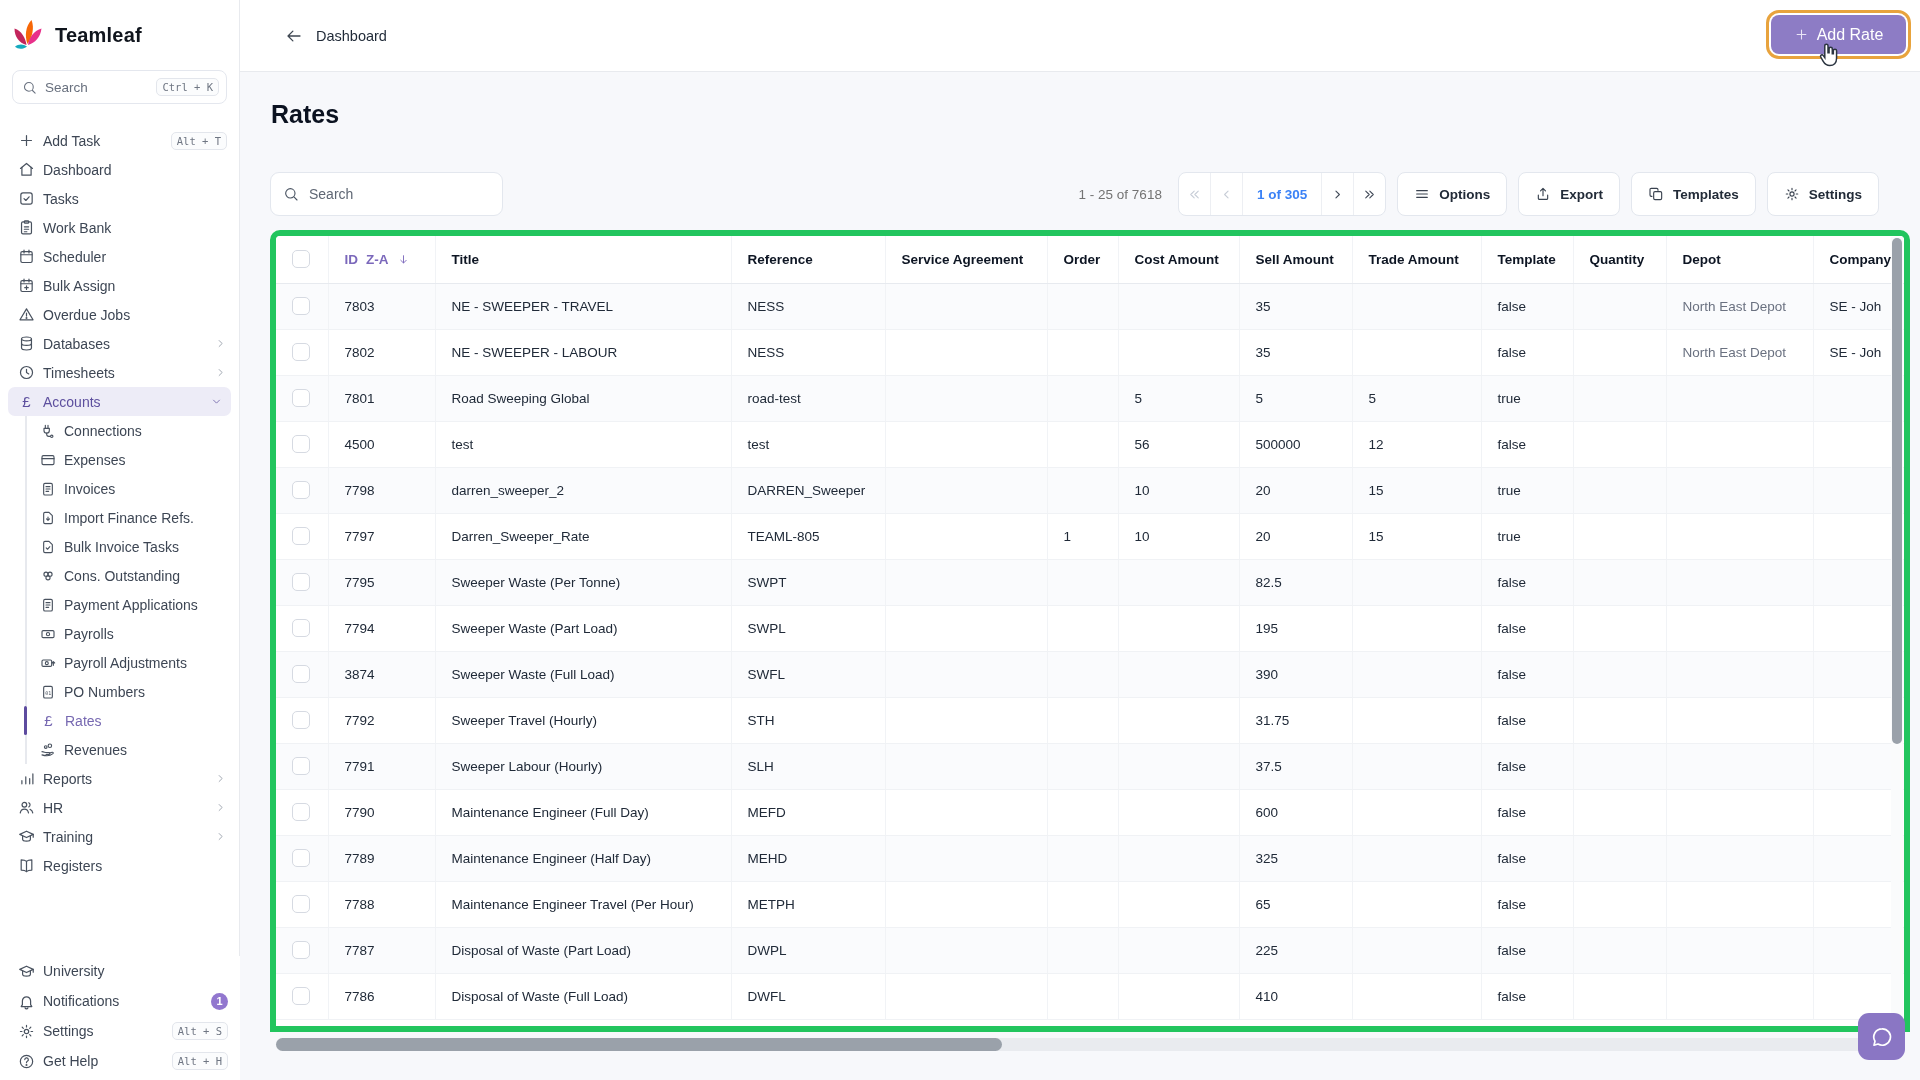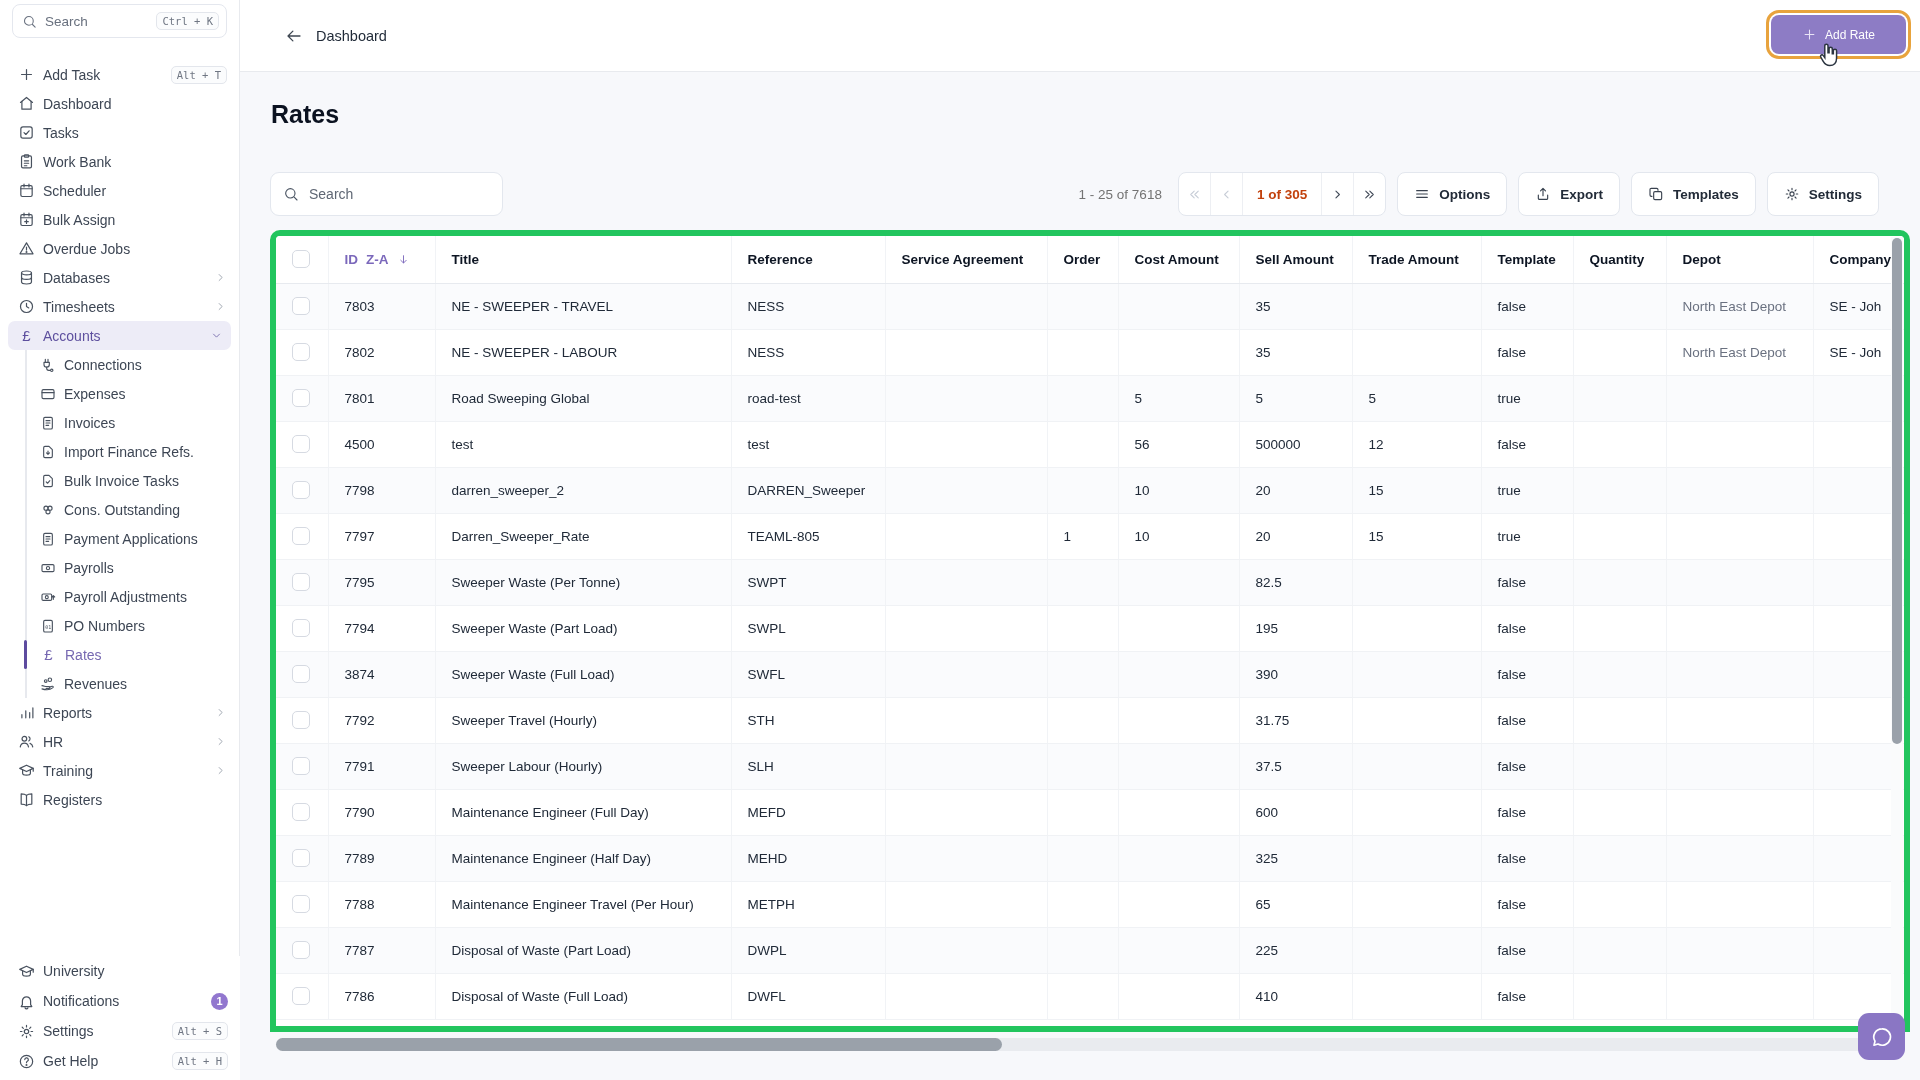--- a/index.html
+++ b/index.html
@@ -44,37 +44,37 @@
   .user-meta { flex:1; min-width:0; }
   .user-name { font-size:14.5px; font-weight:600; color:#1f2937; line-height:18px; }
   .user-email { font-size:11.5px; color:#8a919c; line-height:14px; }
   .kebab { width:18px; height:18px; color:#4b5563; cursor:pointer; }
 
   
   .main { position:absolute; left:240px; top:0; width:1680px; height:1080px; }
   .top-header { position:relative; height:72px; background:#fff; border-bottom:1px solid #e8eaee; display:flex; align-items:center; padding:0 14px 0 45px; z-index:3; }
   .breadcrumb { display:flex; align-items:center; gap:13px; font-size:14.5px; color:#1f2937; cursor:pointer; }
   .breadcrumb .icn { width:18px; height:18px; color:#3f4752; }
-  .add-rate { position:absolute; right:14px; top:15px; height:39px; width:135px; background:var(--accent,#8d7cc5); color:#fff; border:none; border-radius:8px; font-size:12px; font-family:inherit; display:flex; align-items:center; justify-content:center; gap:8px; outline:3px solid var(--ring,#e8a33d); outline-offset:2px; cursor:pointer; }
+  .add-rate { position:absolute; right:14px; top:15px; height:39px; width:135px; background:var(--accent,#8d7cc5); color:#fff; border:none; border-radius:8px; font-size:16px; font-family:inherit; display:flex; align-items:center; justify-content:center; gap:8px; outline:3px solid var(--ring,#e8a33d); outline-offset:2px; cursor:pointer; }
   .add-rate .icn { width:15px; height:15px; color:#e9e4f6; }
   .cursor-hand { position:absolute; left:1575px; top:42px; width:26px; height:30px; z-index:9; }
 
   .content { position:absolute; top:72px; left:0; width:1680px; height:1008px; background:#f7f8fb; }
   .page-title { position:absolute; left:31px; top:28px; margin:0; font-size:25px; font-weight:700; color:#0b1220; }
   .search-box { position:absolute; left:30px; top:100px; width:233px; height:44px; background:#fff; border:1px solid #e3e7ee; border-radius:9px; display:flex; align-items:center; gap:10px; padding:0 12px; color:#586070; }
   .search-box .icn { width:16px; height:16px; color:#4b5563; }
   .search-box .ph { font-size:14px; color:#5f6774; }
   .toolbar-right { position:absolute; right:41px; top:100px; height:44px; display:flex; align-items:center; gap:11px; }
   .count { font-size:13.5px; color:#737373; margin-right:5px; }
   .pager { height:44px; background:#fff; border:1px solid #e3e7ee; border-radius:8px; display:flex; align-items:stretch; overflow:hidden; }
   .pager > span { display:flex; align-items:center; justify-content:center; padding:0 8px; border-right:1px solid #edeff3; color:#3f4856; cursor:pointer; }
   .pager > span:last-child { border-right:none; }
   .pager .icn { width:15px; height:15px; }
   .pager .disabled { color:#c6ccd6; }
-  .pager .pg-label { font-size:13.5px; font-weight:600; padding:0 14px; color:#c2410c; }
+  .pager .pg-label { font-size:13.5px; font-weight:600; padding:0 14px; color:#3b82f6; }
   .tbtn { height:44px; background:#fff; border:1px solid #e3e7ee; border-radius:8px; display:flex; align-items:center; gap:9px; padding:0 16px; font-size:13.5px; font-weight:600; color:#222b38; font-family:inherit; cursor:pointer; }
   .tbtn .icn { width:16px; height:16px; color:#39424f; }
 
   
   .table-wrap { position:absolute; left:30px; top:158px; width:1640px; height:802px; background:#fff; border:6px solid #22c55e; border-radius:10px 10px 0 0; overflow:hidden; }
   table { border-collapse:collapse; table-layout:fixed; width:1657px; }
   thead th { height:47px; font-size:13.5px; font-weight:600; color:#0d1523; text-align:left; padding:0 8px 0 16px; border-bottom:1px solid #e7eaef; border-right:1px solid #f1f3f6; white-space:nowrap; overflow:hidden; background:#fff; }
   thead th.cbcell, tbody td.cbcell { padding:0 0 0 16px; border-right:1px solid #f1f3f6; }
   tbody td { height:46px; font-size:13.5px; color:#202a38; padding:0 8px 0 16px; border-bottom:1px solid #f0f2f5; border-right:1px solid #f1f3f6; white-space:nowrap; overflow:hidden; }
   tr.stripe td { background:#fafbfd; }
@@ -86,20 +86,29 @@
   .vbar .vthumb { position:absolute; top:1px; left:1px; width:10px; height:506px; background:#9aa1aa; border-radius:5px; }
   .h-scroll { position:absolute; left:36px; top:966px; width:1616px; height:13px; background:#e9ebef; border-radius:7px; }
   .h-scroll .hthumb { position:absolute; left:0; top:0; height:13px; width:726px; background:#9aa1aa; border-radius:7px; cursor:pointer; }
   .chat-btn { position:absolute; left:1618px; top:941px; width:47px; height:47px; border-radius:11px; background:#8a76c4; border:none; display:flex; align-items:center; justify-content:center; color:#fff; cursor:pointer; }
   .chat-btn .icn { width:24px; height:24px; }
 </style>
 </head>
 <body>
 
 <aside class="sidebar">
+  <div class="logo-row">
+    <svg class="logo-mark" viewBox="0 0 32 34">
+      <path d="M14.5 27C7 25 2.5 18.5 2.5 10.5c7 2 11 9.5 12 16.5z" fill="#c2255c"></path>
+      <path d="M15.5 26C12.5 18 13.5 8.5 19.5 2c3 7.5 1 17-4 24z" fill="#f76707"></path>
+      <path d="M16 27c1-8 6.5-14.5 13.5-16.5-1 8.5-6.5 14.5-13.5 16.5z" fill="#e8308a"></path>
+      <path d="M15 28.5c-3.8 3-9 3-12 .3 3-3 8.2-3.2 12-.3z" fill="#15aabf"></path>
+    </svg>
+    <span class="logo-text">Teamleaf</span>
+  </div>
   <div class="side-search">
     <span class="icn">
         <svg viewBox="0 0 24 24" fill="none" stroke="currentColor" stroke-width="1.7" stroke-linecap="round" stroke-linejoin="round">
           <circle cx="11" cy="11" r="7"></circle>
           <path d="M16.8 16.8L21 21"></path>
         </svg>
       </span>
     <span class="ph">Search</span>
     <kbd>Ctrl + K</kbd>
   </div>

